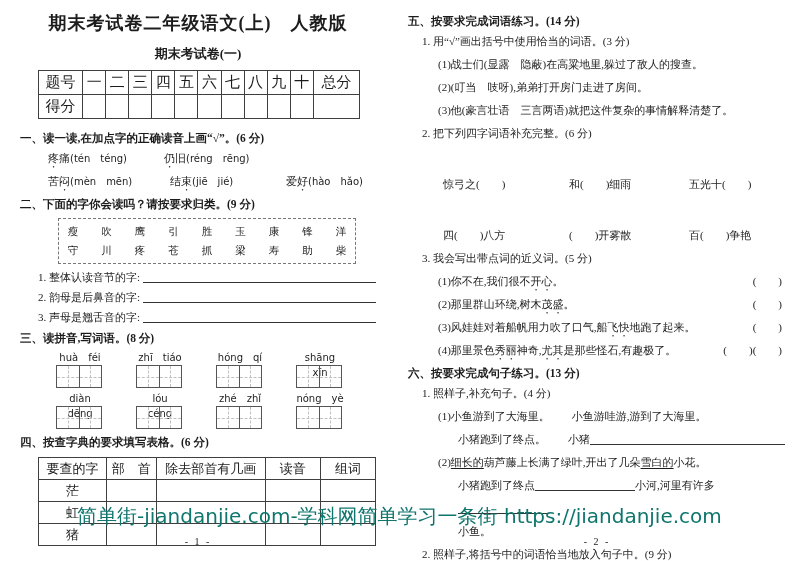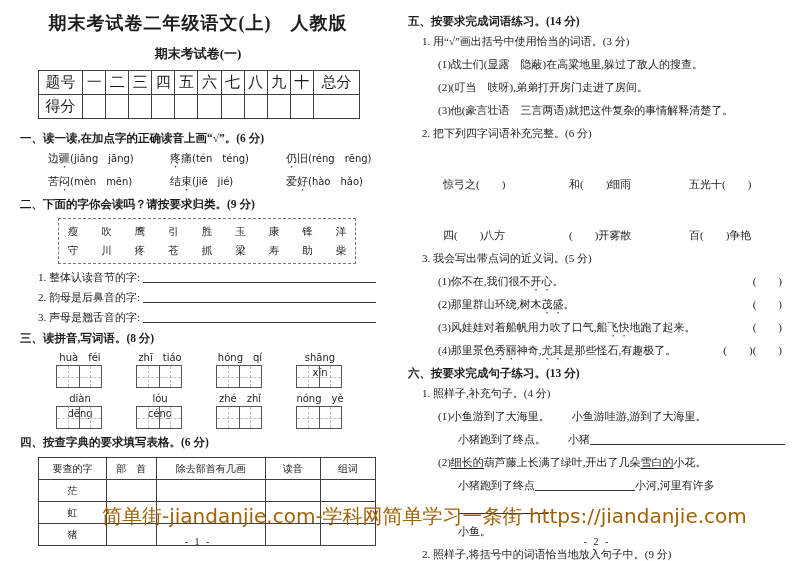--- a/index.html
+++ b/index.html
@@ -38,39 +38,39 @@
 
   .tzg-row{display:flex;margin-left:24px;margin-top:3px;justify-content:flex-end;}
   .tzg-group{width:80px;}
   .pylabel{font-size:10px;height:15px;line-height:15px;text-align:center;width:48px;}
   .tzg{display:flex;width:46px;height:23px;border:1px solid #555;box-sizing:border-box;}
   .tzg .cell{flex:1;position:relative;}
   .tzg .cell + .cell{border-left:1px solid #555;}
   .tzg .cell::before{content:"";position:absolute;left:0;right:0;top:50%;border-top:1px dashed #c0c0c0;}
   .tzg .cell::after{content:"";position:absolute;top:0;bottom:0;left:50%;border-left:1px dashed #c0c0c0;}
 
-  .dict-table{margin:6px 0 0 18px;table-layout:fixed;width:338px;font-size:10px;}
+  .dict-table{margin:6px 0 0 18px;table-layout:fixed;width:338px;font-size:13px;}
   .dict-table td{border:1px solid #3f3f3f;height:21px;text-align:center;padding:0;}
 
   .line{font-size:11px;line-height:23px;min-height:23px;}
   .in1{margin-left:14px;} .in2{margin-left:30px;} .in3{margin-left:50px;} .in4{margin-left:40px;}
 
   .row3{display:flex;margin-left:35px;font-size:11px;line-height:23px;margin-top:28px;}
   .row3 .q1{width:126px;} .row3 .q2{width:120px;} .row3 .q3{flex:1;}
 
   .jline{display:flex;margin-left:30px;font-size:11px;line-height:23px;}
   .jline .jtext{flex:1;}
   .jline .jbr{white-space:pre;padding-right:4px;}
 
   .pn{position:absolute;font-size:10px;letter-spacing:2px;text-align:center;top:536px;}
   .pn1{left:20px;width:356px;}
   .pn2{left:408px;width:378px;}
 
-  .watermark{position:absolute;left:102px;top:503px;font-family:"DejaVu Sans","Liberation Sans",sans-serif;
-             font-size:20px;color:#a16207;white-space:nowrap;z-index:5;pointer-events:none;}
+  .watermark{position:absolute;left:77px;top:503px;font-family:"DejaVu Sans","Liberation Sans",sans-serif;
+             font-size:20px;color:#0f766e;white-space:nowrap;z-index:5;pointer-events:none;}
 </style>
 </head>
 <body>
 
 <div class="sheet">
 
   <div class="page pl">
     <div class="title">期末考试卷二年级语文(上)　人教版</div>
     <div class="subtitle">期末考试卷(一)</div>
 
@@ -116,21 +116,20 @@
             <td></td>
         <td></td>
             <td></td>
         <td></td>
       </tr>
     </tbody>
       </table>
 
     <div class="sec-h mt10">一、读一读,在加点字的正确读音上画“√”。(6 分)</div>
     <div class="w3">
-      <span class="c1"><span>边</span><span class="dot">疆</span><span class="py">(jiāng　jāng)</span></span>
       <span class="c2"><span class="dot">疼</span><span>痛</span><span class="py">(tén　téng)</span></span>
       <span class="c3"><span class="dot">仍</span><span>旧</span><span class="py">(réng　rēng)</span></span>
     </div>
     <div class="w3">
       <span class="c1"><span>苦</span><span class="dot">闷</span><span class="py">(mèn　mēn)</span></span>
       <span class="c2"><span>结</span><span class="dot">束</span><span class="py">(jiē　jié)</span></span>
       <span class="c3"><span>爱</span><span class="dot">好</span><span class="py">(hào　hǎo)</span></span>
     </div>
 
     <div class="sec-h mt2">二、下面的字你会读吗？请按要求归类。(9 分)</div>

